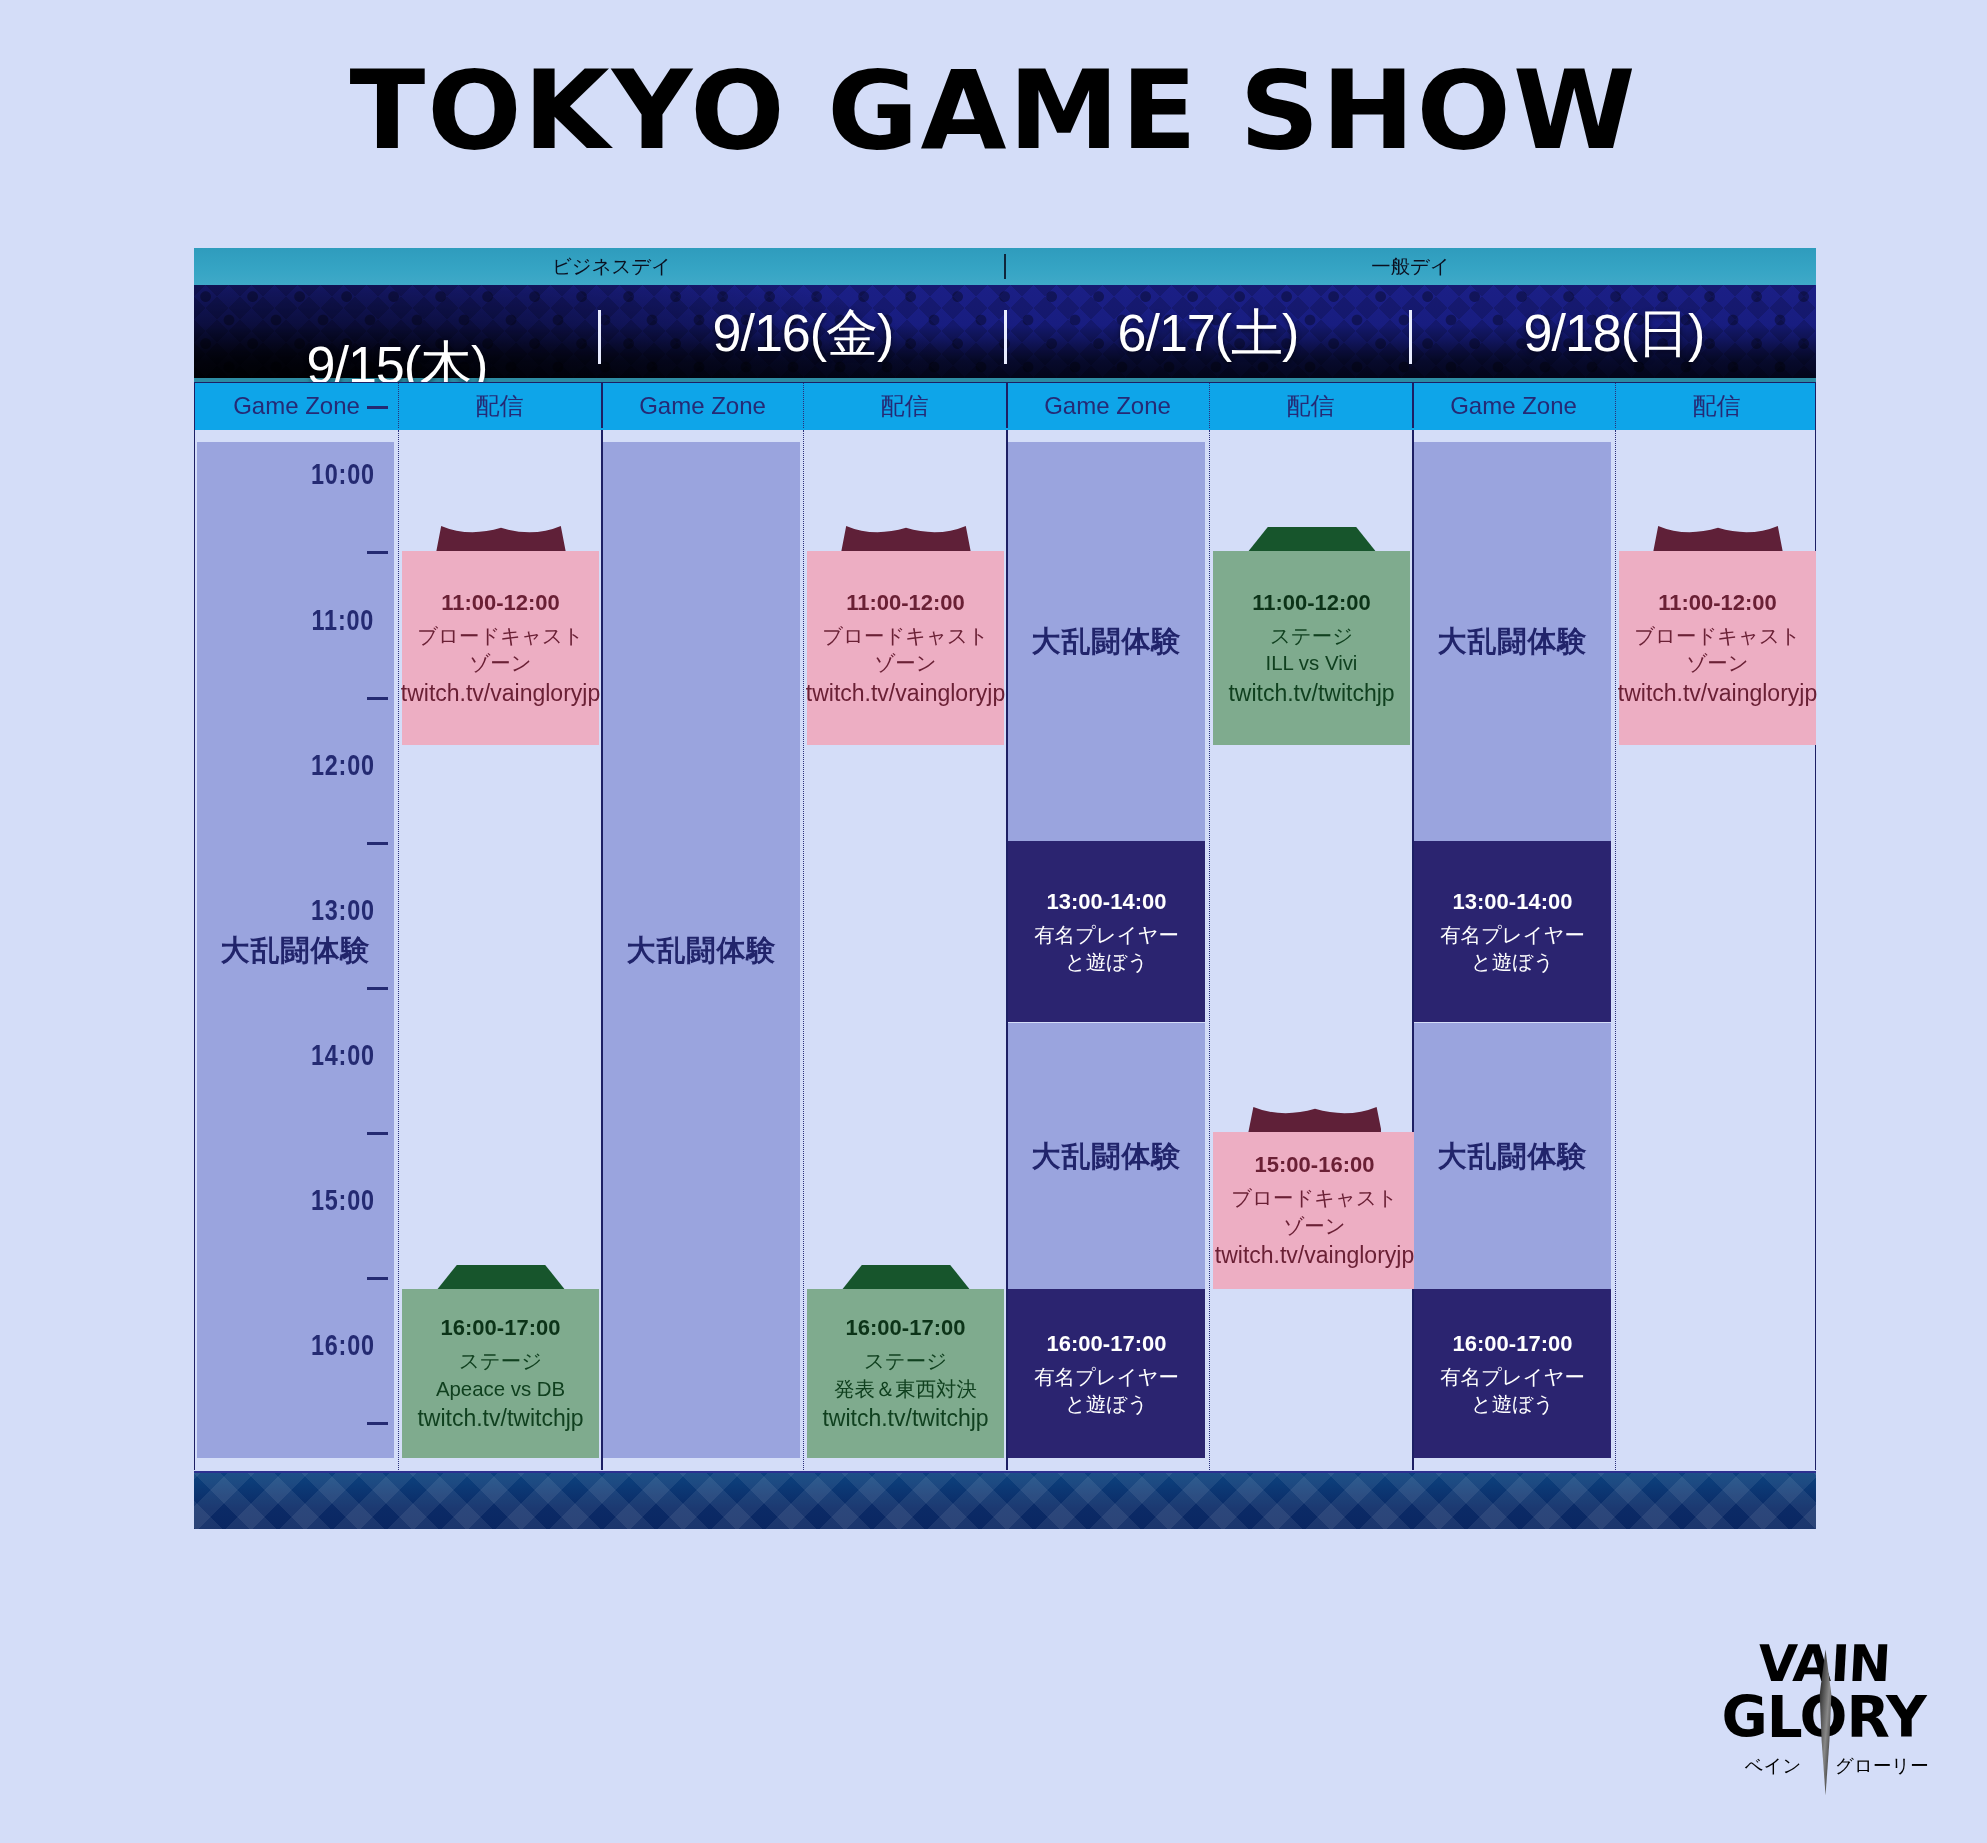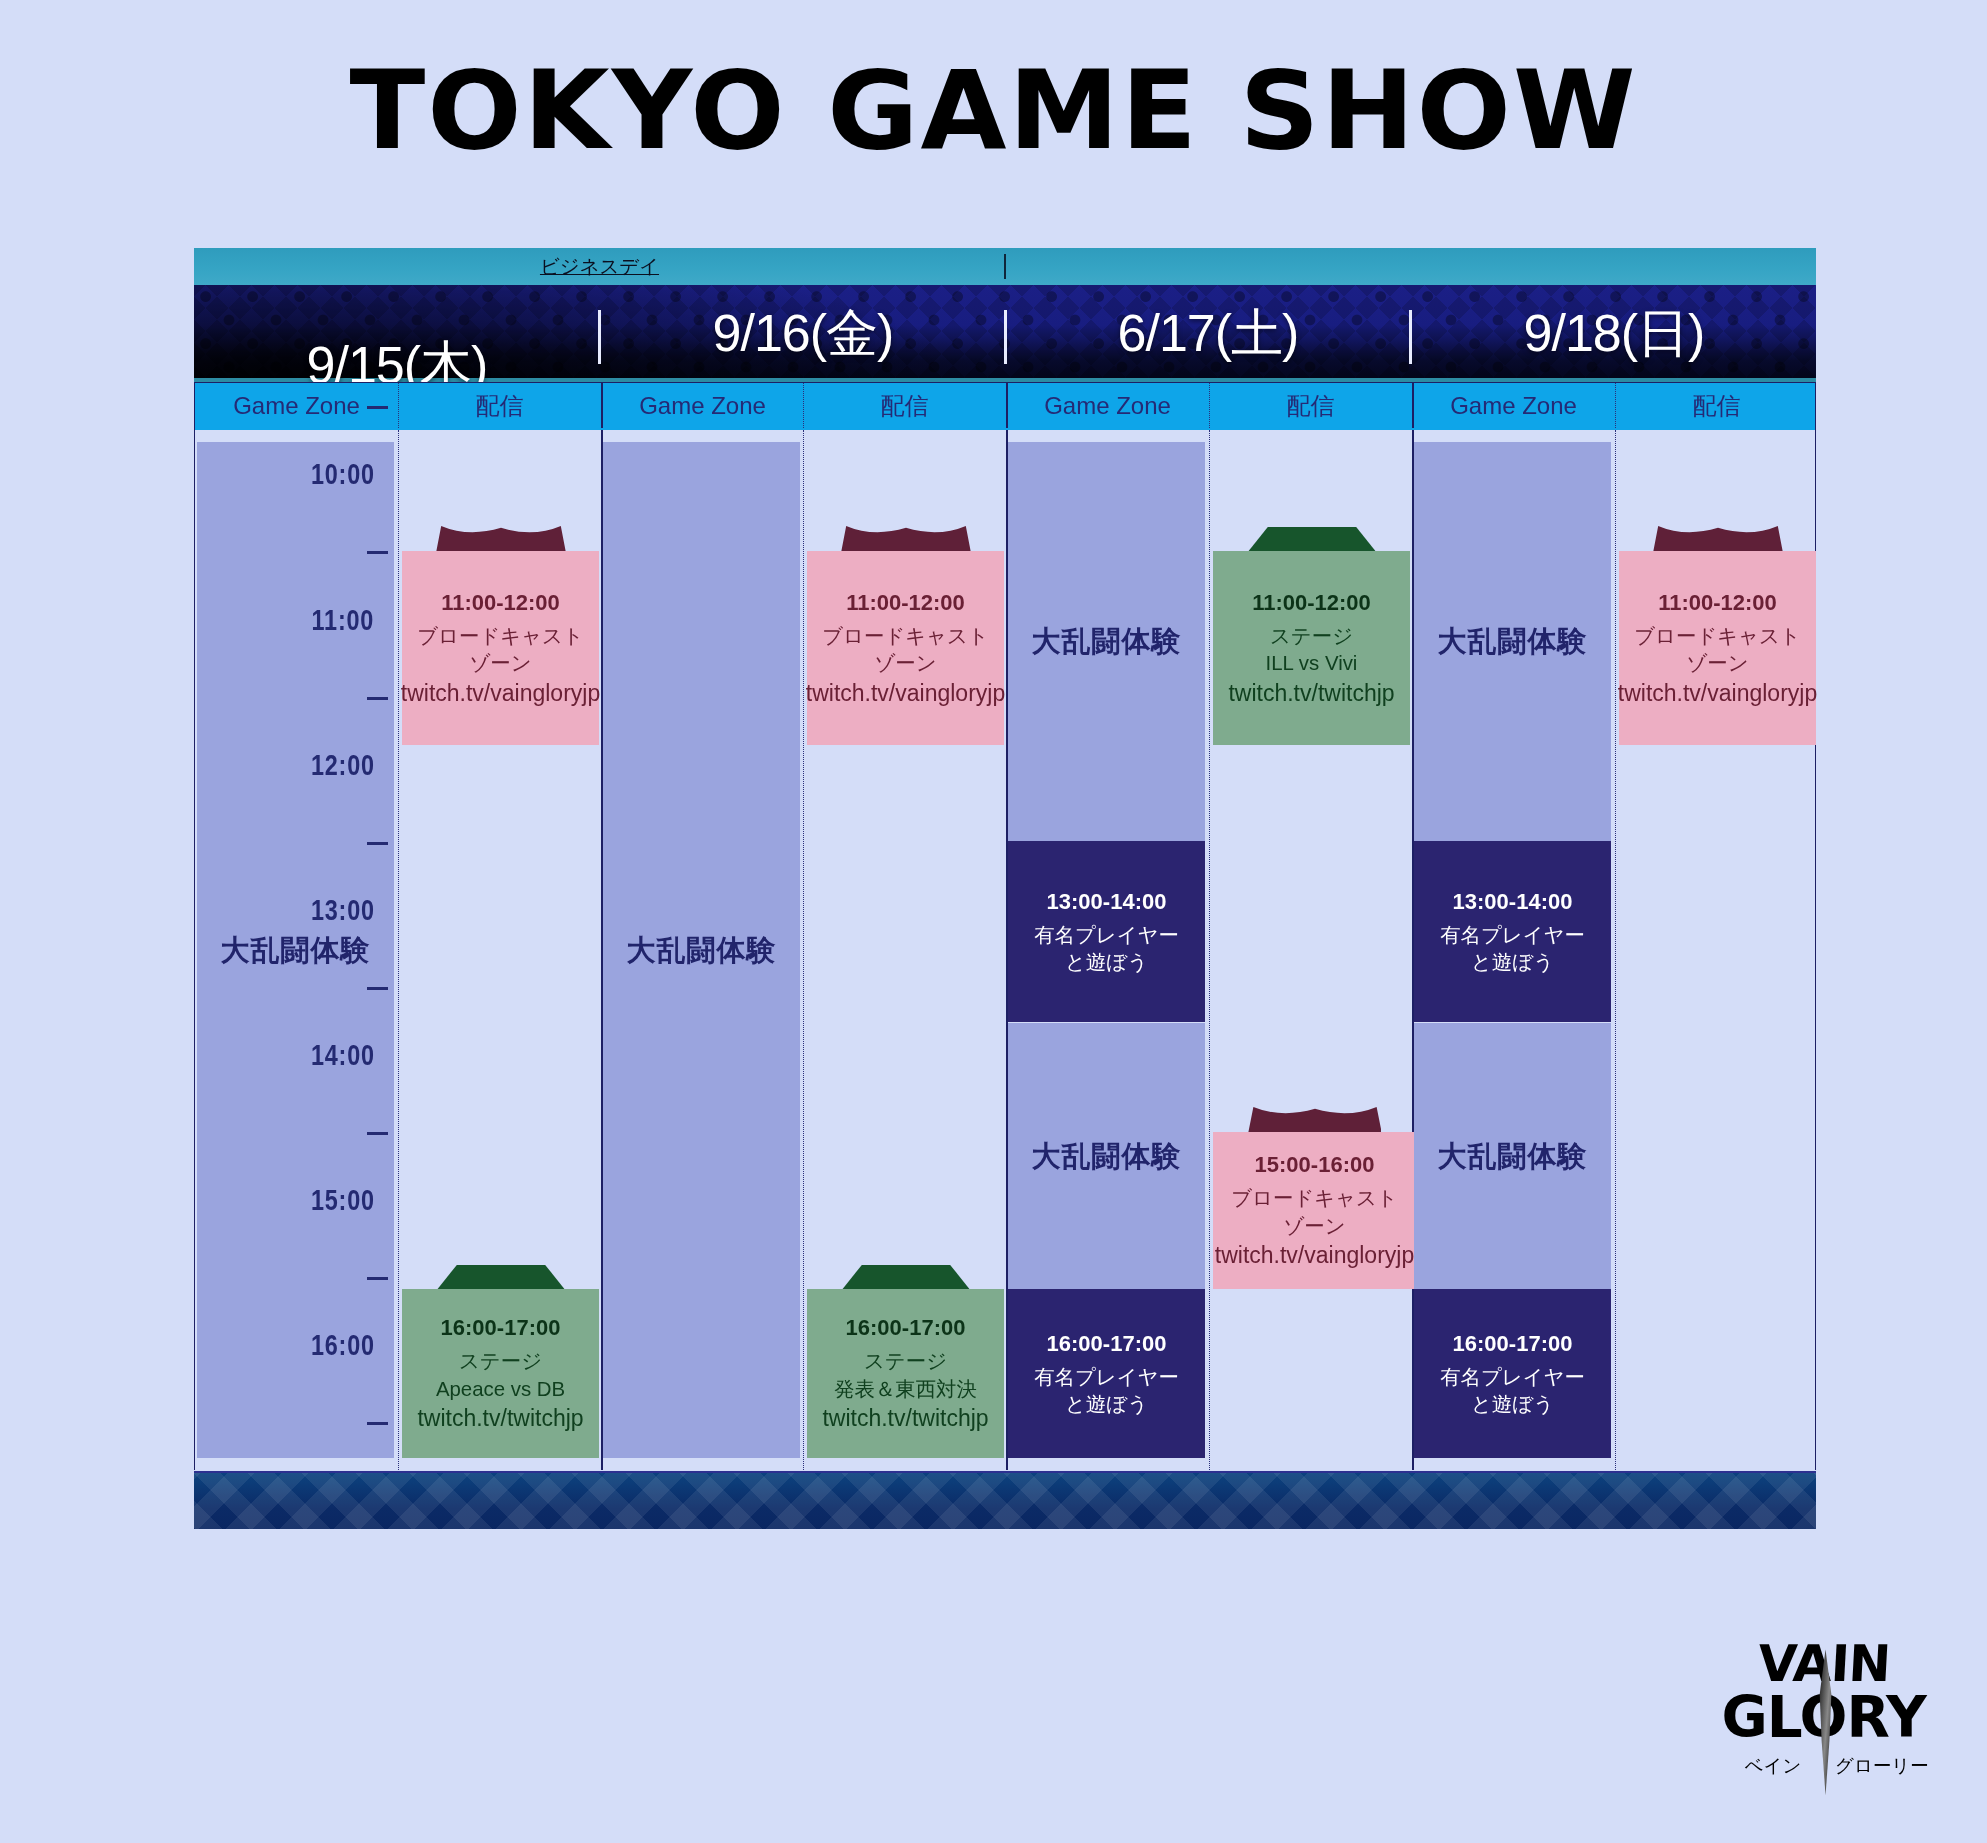--- a/index.html
+++ b/index.html
@@ -33,21 +33,21 @@
 
   
   #day-type-band {
     position:absolute; left:0; top:0; width:100%; height:37px;
     background:linear-gradient(180deg,#2f9cbd 0%,#35a4c4 55%,#3fa9c8 100%);
   }
   #day-type-band .dt-label {
     position:absolute; top:0; height:37px; line-height:37px;
     font-size:19.4px; color:#0b1020; text-align:center;
   }
-  #dt-business { left:0; width:50%;text-decoration:underline; }
+  #dt-business { left:12px; width:50%; }
   #dt-general  { left:50%; width:50%; }
   #dt-divider {
     position:absolute; left:50%; top:5.8px; width:1.9px; height:25px;
     background:#10263a; margin-left:-1px;
   }
 
   
   #date-band {
     position:absolute; left:0; top:37px; width:100%; height:97px;
     background:
@@ -190,20 +190,21 @@
 </head>
 <body>
 
 <div id="title">TOKYO GAME SHOW</div>
 
 <div id="chart">
 
   <div id="day-type-band">
     <div id="dt-business" class="dt-label">ビジネスデイ</div>
     <div id="dt-divider"></div>
+    <div id="dt-general" class="dt-label">一般デイ</div>
   </div>
 
   <div id="date-band">
     <div class="ornament"></div>
     <div class="teal-edge"></div>
     <div class="date-cell" id="dc0" style="left: 0px; width: 406px; margin-top: 32px;">9/15(木)</div>
     <div class="date-sep" id="ds0" style="left: 404px;"></div>
     <div class="date-cell" id="dc1" style="left: 406px; width: 406px; text-align: center;">9/16(金)</div>
     <div class="date-sep" id="ds1" style="left: 810px;"></div>
     <div class="date-cell" id="dc2" style="left: 811px; width: 406px;">6/17(土)</div>

